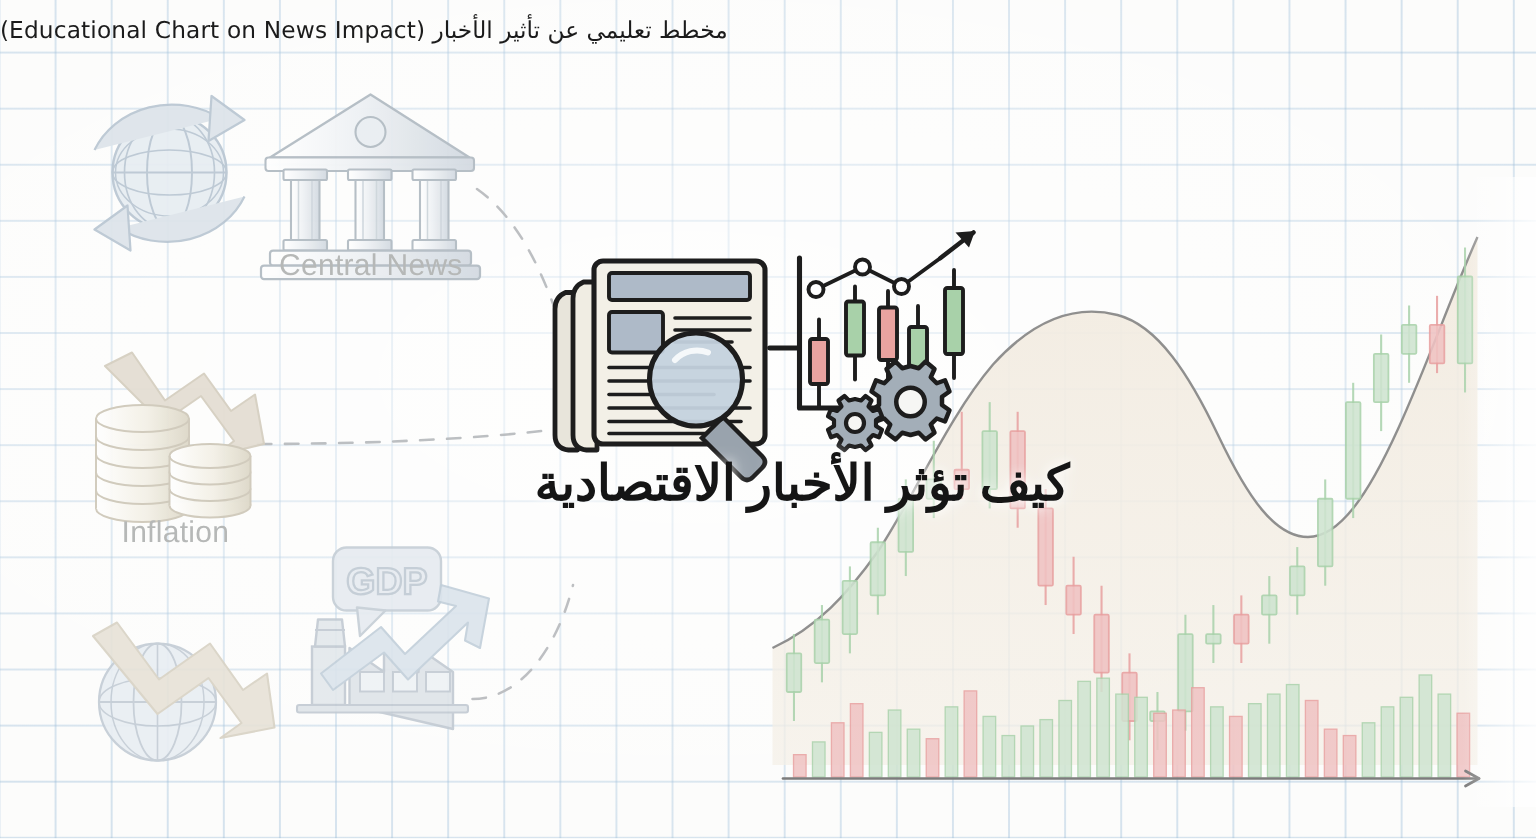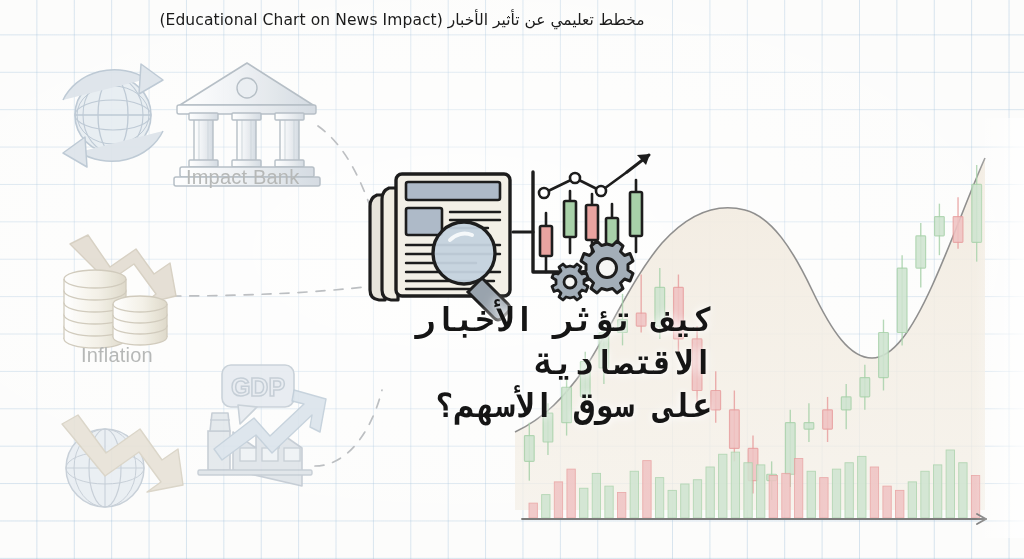--- a/index.html
+++ b/index.html
@@ -23,21 +23,21 @@
   }
   .grid-fade{
     position:absolute;inset:0;
     background:radial-gradient(ellipse 70% 60% at 45% 45%, rgba(255,255,255,.72) 0%, rgba(255,255,255,.30) 55%, rgba(255,255,255,0) 100%);
     pointer-events:none;
   }
 
   
   .header-bar{
     position:absolute;left:0;top:0;width:812px;height:40px;
-    display:flex;align-items:center;justify-content:center;
+    display:flex;align-items:center;justify-content:flex-start;
     padding-right:8px;box-sizing:border-box;
   }
   .header-title{
     font-size:15.5px;color:#1b1b1b;letter-spacing:.1px;
     direction:rtl;unicode-bidi:plaintext;white-space:nowrap;
     font-family:"DejaVu Sans","Liberation Sans",sans-serif;
   }
 
   
   .art{position:absolute;left:0;top:0;width:1024px;height:559px;}
@@ -46,21 +46,21 @@
   .side-label{
     position:absolute;color:#b6b8b7;font-size:20px;letter-spacing:.2px;
     white-space:nowrap;font-family:"Liberation Sans",sans-serif;
   }
   #lbl-central-bank{left:186px;top:166px;}
   #lbl-inflation{left:66px;top:344px;margin-left:15px;}
 
   .headline{
     position:absolute;right:311px;top:302px;width:420px;
     text-align:right;direction:rtl;unicode-bidi:plaintext;
-    font-family:Liberation Mono, monospace;
+    font-family:Liberation Serif, serif;
     font-weight:700;font-size:33px;line-height:1.30;color:#151515;
     text-shadow:0 0 7px rgba(255,255,255,.92),0 0 14px rgba(255,255,255,.75);
   }
   .headline .ln{display:block;}
 </style>
 </head>
 <body>
 
 <div id="stage">
 
@@ -399,21 +399,20 @@
         <path d="M0,-24 L5.5,-22.5 L10,-27 L16,-22 L13.5,-16.5 L17.5,-12.5 L23,-14.5 L26,-7 L21,-3.5 L21,2 L26,5.5 L23,13 L17.5,11 L13.5,15 L16,20.5 L10,25 L5.5,20.5 L0,22 L-5.5,20.5 L-10,25 L-16,20.5 L-13.5,15 L-17.5,11 L-23,13 L-26,5.5 L-21,2 L-21,-3.5 L-26,-7 L-23,-14.5 L-17.5,-12.5 L-13.5,-16.5 L-16,-22 L-10,-27 L-5.5,-22.5 Z" fill="#a3aeb8" stroke="#1d1d1d" stroke-width="3" stroke-linejoin="round"></path>
         <circle cx="0" cy="0" r="9.5" fill="#f6f6f4" stroke="#1d1d1d" stroke-width="3"></circle>
       </g>
       <g transform="translate(570,282)">
         <path d="M0,-16 L4,-15 L7,-18 L11,-15 L9,-11 L12,-8 L16,-9.5 L18,-4.5 L14,-2 L14,2 L18,4.5 L16,9.5 L12,8 L9,11 L11,15 L7,18 L4,15 L0,16 L-4,15 L-7,18 L-11,15 L-9,11 L-12,8 L-16,9.5 L-18,4.5 L-14,2 L-14,-2 L-18,-4.5 L-16,-9.5 L-12,-8 L-9,-11 L-11,-15 L-7,-18 L-4,-15 Z" fill="#a3aeb8" stroke="#1d1d1d" stroke-width="2.8" stroke-linejoin="round"></path>
         <circle cx="0" cy="0" r="6" fill="#f6f6f4" stroke="#1d1d1d" stroke-width="2.8"></circle>
       </g>
     </g>
   </svg>
 
-  <div class="side-label" id="lbl-central-bank">Impact Bank</div>
+  <div class="side-label" id="lbl-central-bank">Central News</div>
   <div class="side-label" id="lbl-inflation">Inflation</div>
 
   <div class="headline">
     <span class="ln">كيف تؤثر الأخبار الاقتصادية</span>
-    <span class="ln">على سوق الأسهم؟</span>
   </div>
 
 </div>
 
 </body></html>

